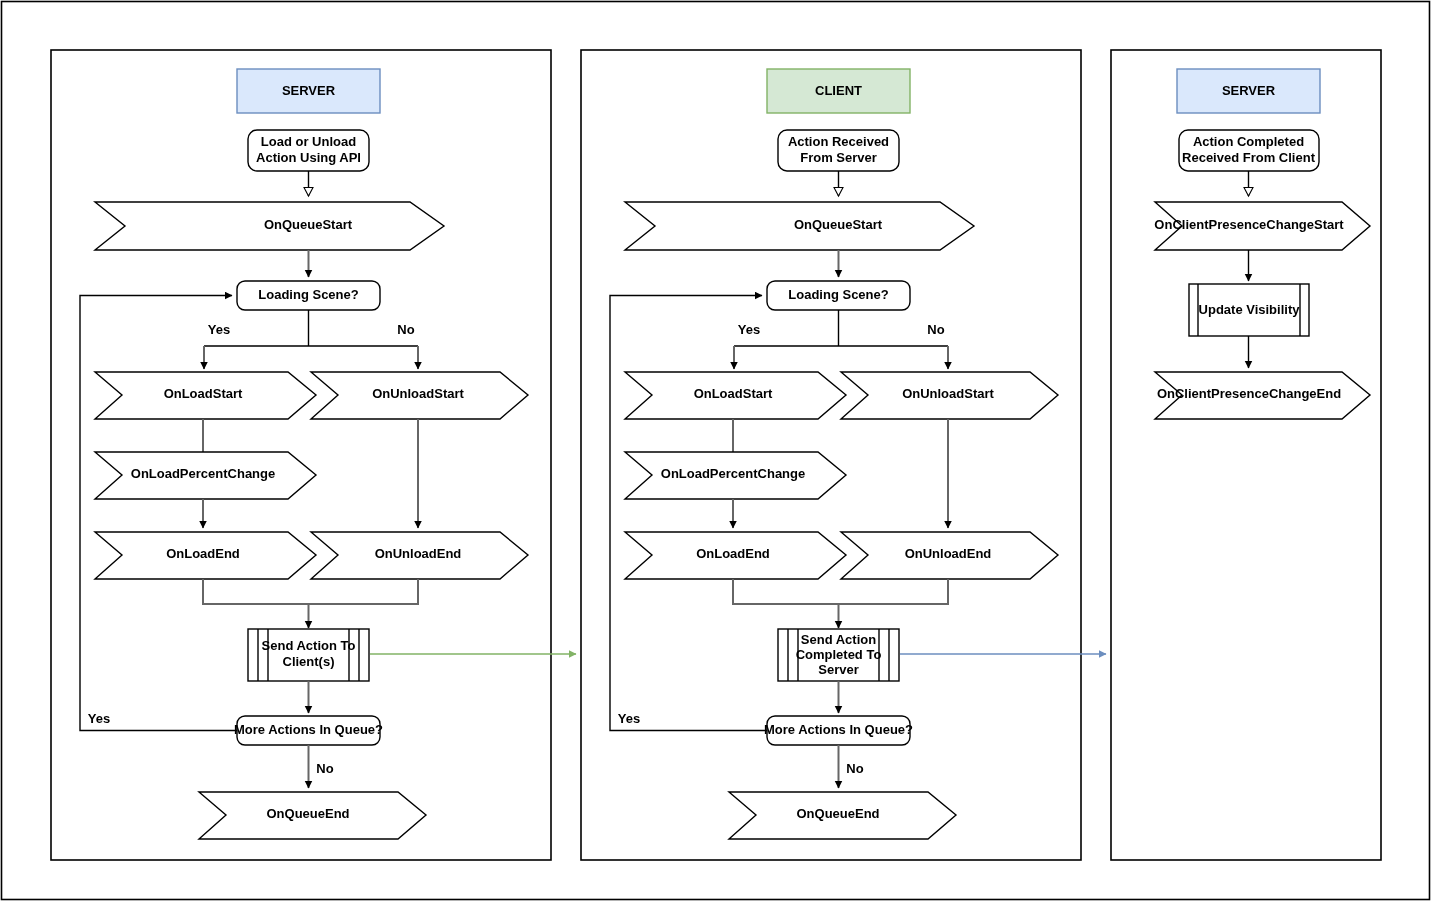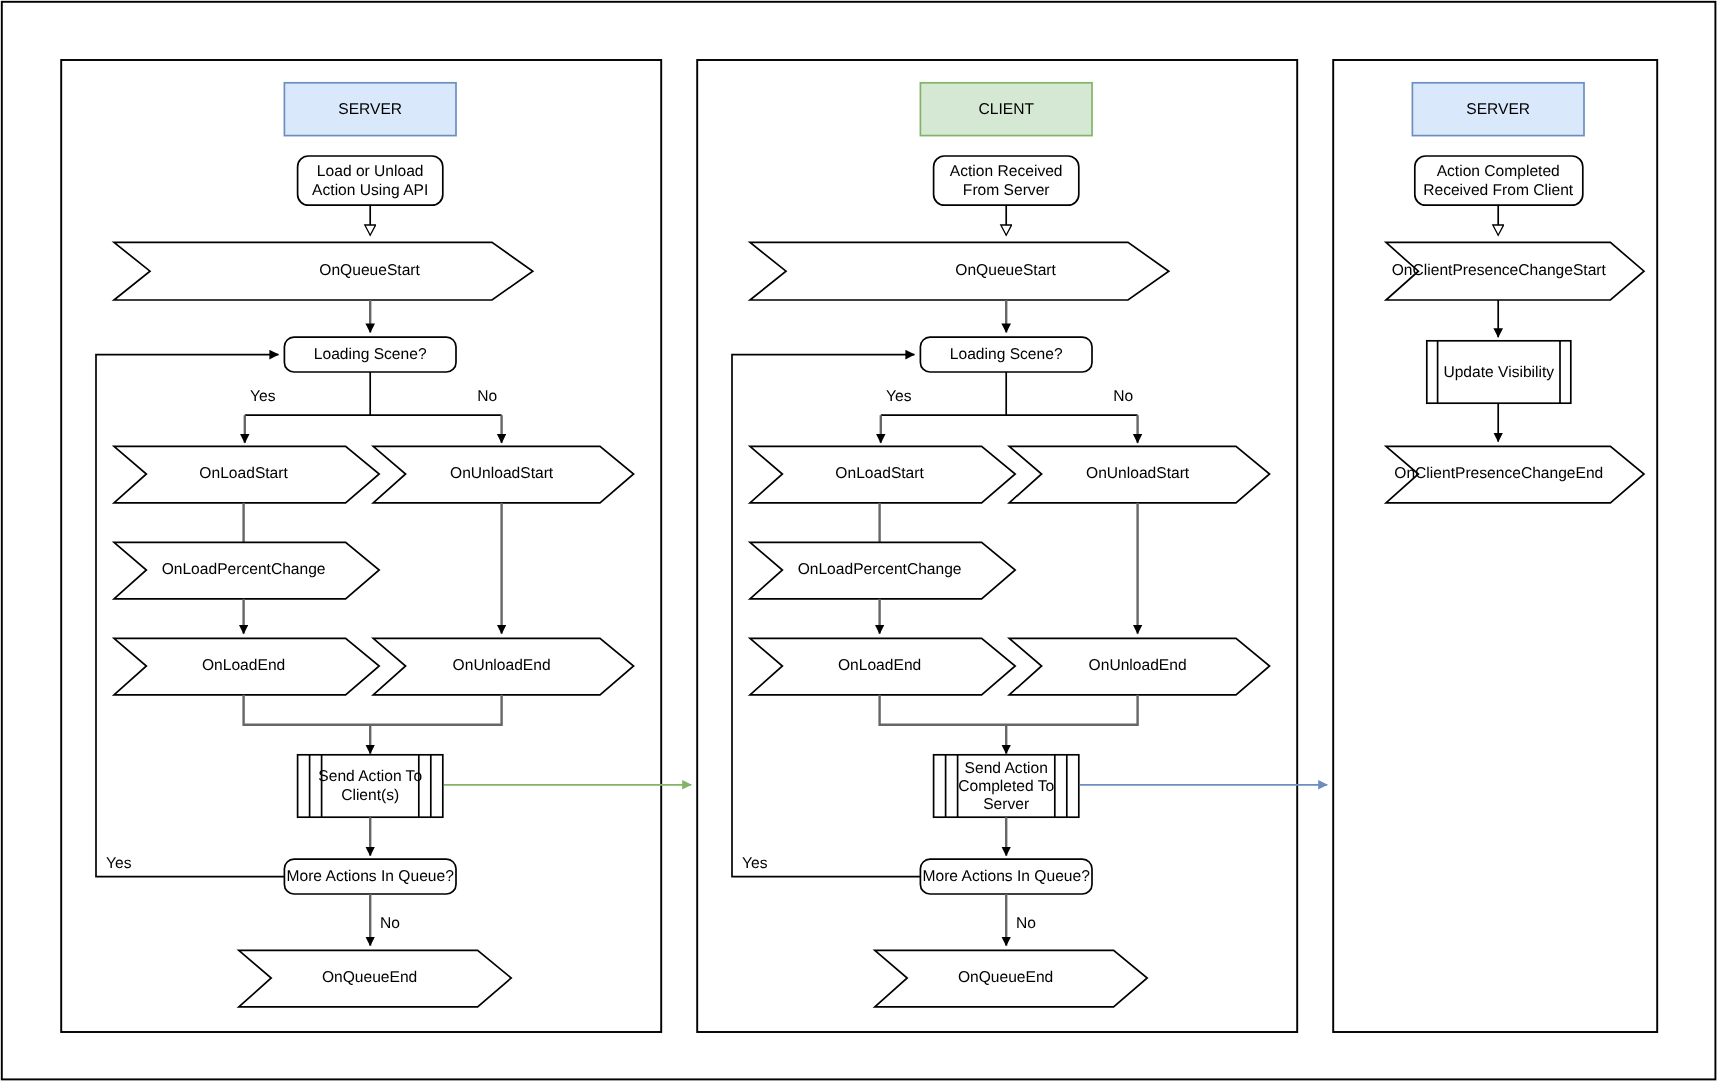--- a/index.html
+++ b/index.html
@@ -9,20 +9,21 @@
   }
   body {
     font-family: "Liberation Sans", sans-serif;
   }
   #canvas-wrap {
     position: relative;
     width: 1431px;
     height: 901px;
     background: #ffffff;
     overflow: hidden;
+    font-weight: bold;
   }
   svg#diagram {
     display: block;
     width: 1431px;
     height: 901px;
   }
   .node-text {
     font-family: "Liberation Sans", sans-serif;
     font-size: 13px;
     fill: #000000;

